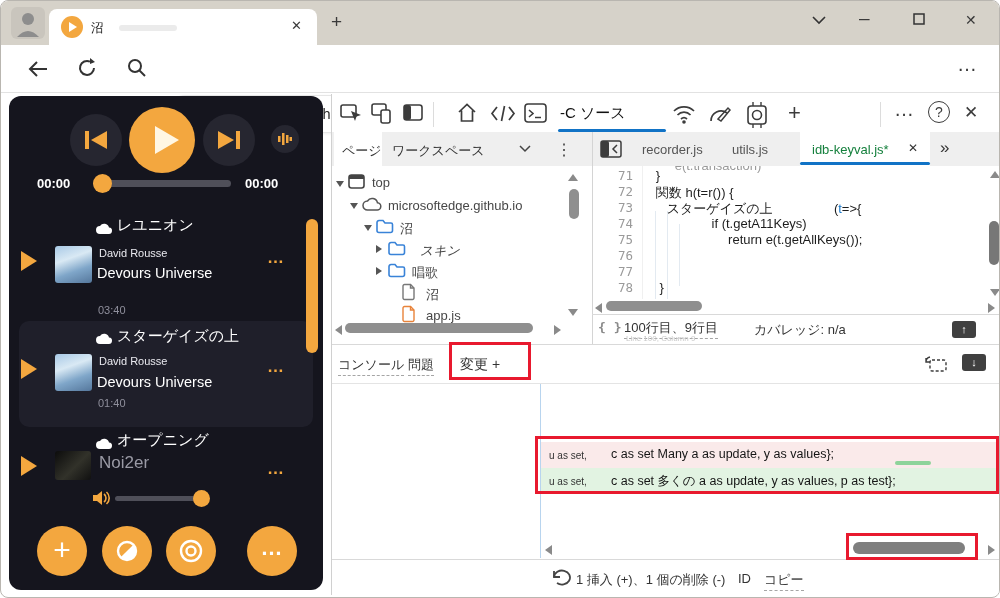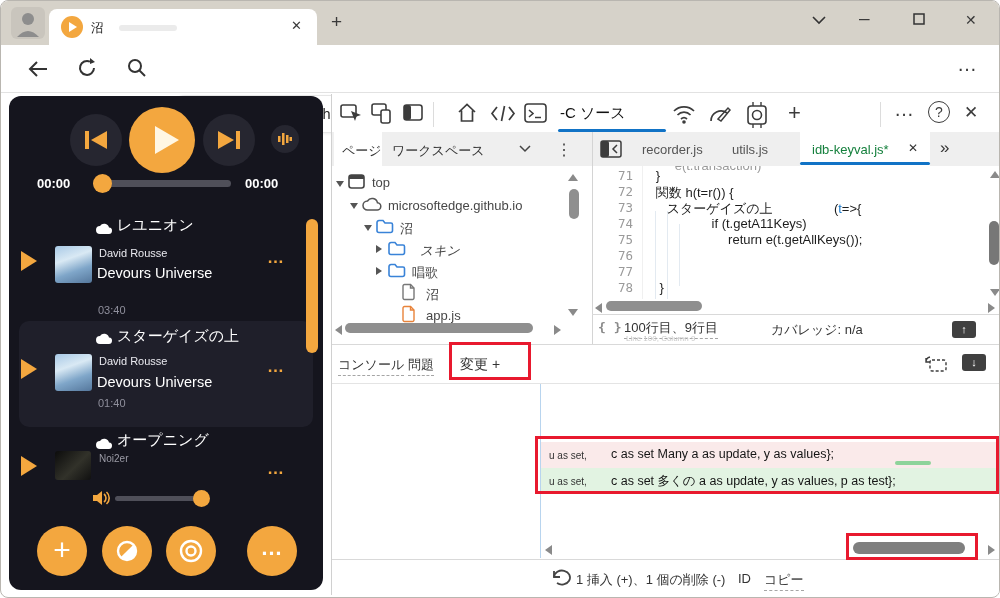--- a/index.html
+++ b/index.html
@@ -178,21 +178,21 @@
       <span class="songTime" style="left:79px;top:76px;">01:40</span>
       <span class="songDots" style="left:248px;top:36px;">…</span>
     </div>
 
     <svg style="left:86px;top:342px;" width="18" height="12">
       <path d="M5 11 a4 4 0 0 1 0 -8 a5 5 0 0 1 9 1.5 a3.2 3.2 0 0 1 -.5 6.5 Z" fill="#fff"></path>
     </svg>
     <span class="songTitle" style="left:108px;top:335px;">オープニング</span>
     <div class="playTri" style="left:12px;top:360px;"></div>
     <div class="art" style="left:46px;top:355px;width:36px;height:29px;background:linear-gradient(135deg,#0c0c0c,#32322a 55%,#101010);"></div>
-    <span class="songArtist" style="left:90px;top:357px;color:#9a9aa5;font-size:10px;">Noi2er</span>
+    <span class="songArtist" style="left:90px;top:357px;color:#9a9aa5;font-size:17px;">Noi2er</span>
     <span class="songDots" style="left:258px;top:363px;">…</span>
 
     <svg style="left:84px;top:394px;" width="18" height="16">
       <path d="M0 5 H4 L9 1 V15 L4 11 H0 Z" fill="#f3a73f"></path>
       <path d="M11 4 a5 5 0 0 1 0 8 M13.5 2 a8 8 0 0 1 0 12" fill="none" stroke="#f3a73f" stroke-width="1.6"></path>
     </svg>
     <div class="track" style="left:106px;top:400px;width:92px;height:5px;"></div>
     <div class="knob" style="left:184px;top:394px;width:17px;height:17px;"></div>
 
     <div class="bigBtn" style="left:28px;top:430px;">
@@ -377,21 +377,21 @@
     <div class="thumb" style="left:657px;top:127px;width:10px;height:44px;background:#777;"></div>
     <div class="triD abs" style="left:658px;top:195px;"></div>
     <div class="triL abs" style="left:263px;top:209px;"></div>
     <div class="thumb" style="left:274px;top:207px;width:96px;height:10px;"></div>
     <div class="triR abs" style="left:656px;top:209px;"></div>
 
     <div class="abs" style="left:260px;top:220px;width:410px;height:30px;border-top:1px solid #d9d9d9;">
       <span class="abs" style="left:6px;top:5px;font-size:13px;color:#8a8a8a;font-weight:bold;font-family:'DejaVu Sans Mono',monospace;">{ }</span>
       <span class="dtTxt dashU" style="left:32px;top:4px;">100行目、9行目</span>
       <span class="abs" style="left:34px;top:19px;font-size:8px;color:#c9c9c9;white-space:nowrap;">Line 100, Column 9</span>
-      <span class="dtTxt" style="left:162px;top:6px;margin-left:17px;">カバレッジ: n/a</span>
+      <span class="dtTxt" style="left:162px;top:6px;">カバレッジ: n/a</span>
       <div class="panelIcon" style="left:360px;top:6px;">↑</div>
     </div>
 
     <div class="abs" style="left:0;top:250px;width:670px;height:251px;border-top:1px solid #d9d9d9;">
 
       <span class="dtTxt dashU" style="left:6px;top:11px;">コンソール</span>
       <span class="dtTxt dashU" style="left:76px;top:11px;">問題</span>
       <span class="dtTxt" style="left:128px;top:11px;font-size:14px;"><span>変更</span> <span>+</span></span>
       <svg style="left:592px;top:9px;" width="24" height="20">
         <rect x="6" y="6" width="16" height="11" rx="2" fill="none" stroke="#3c3c3c" stroke-width="1.4" stroke-dasharray="3 2"></rect>

